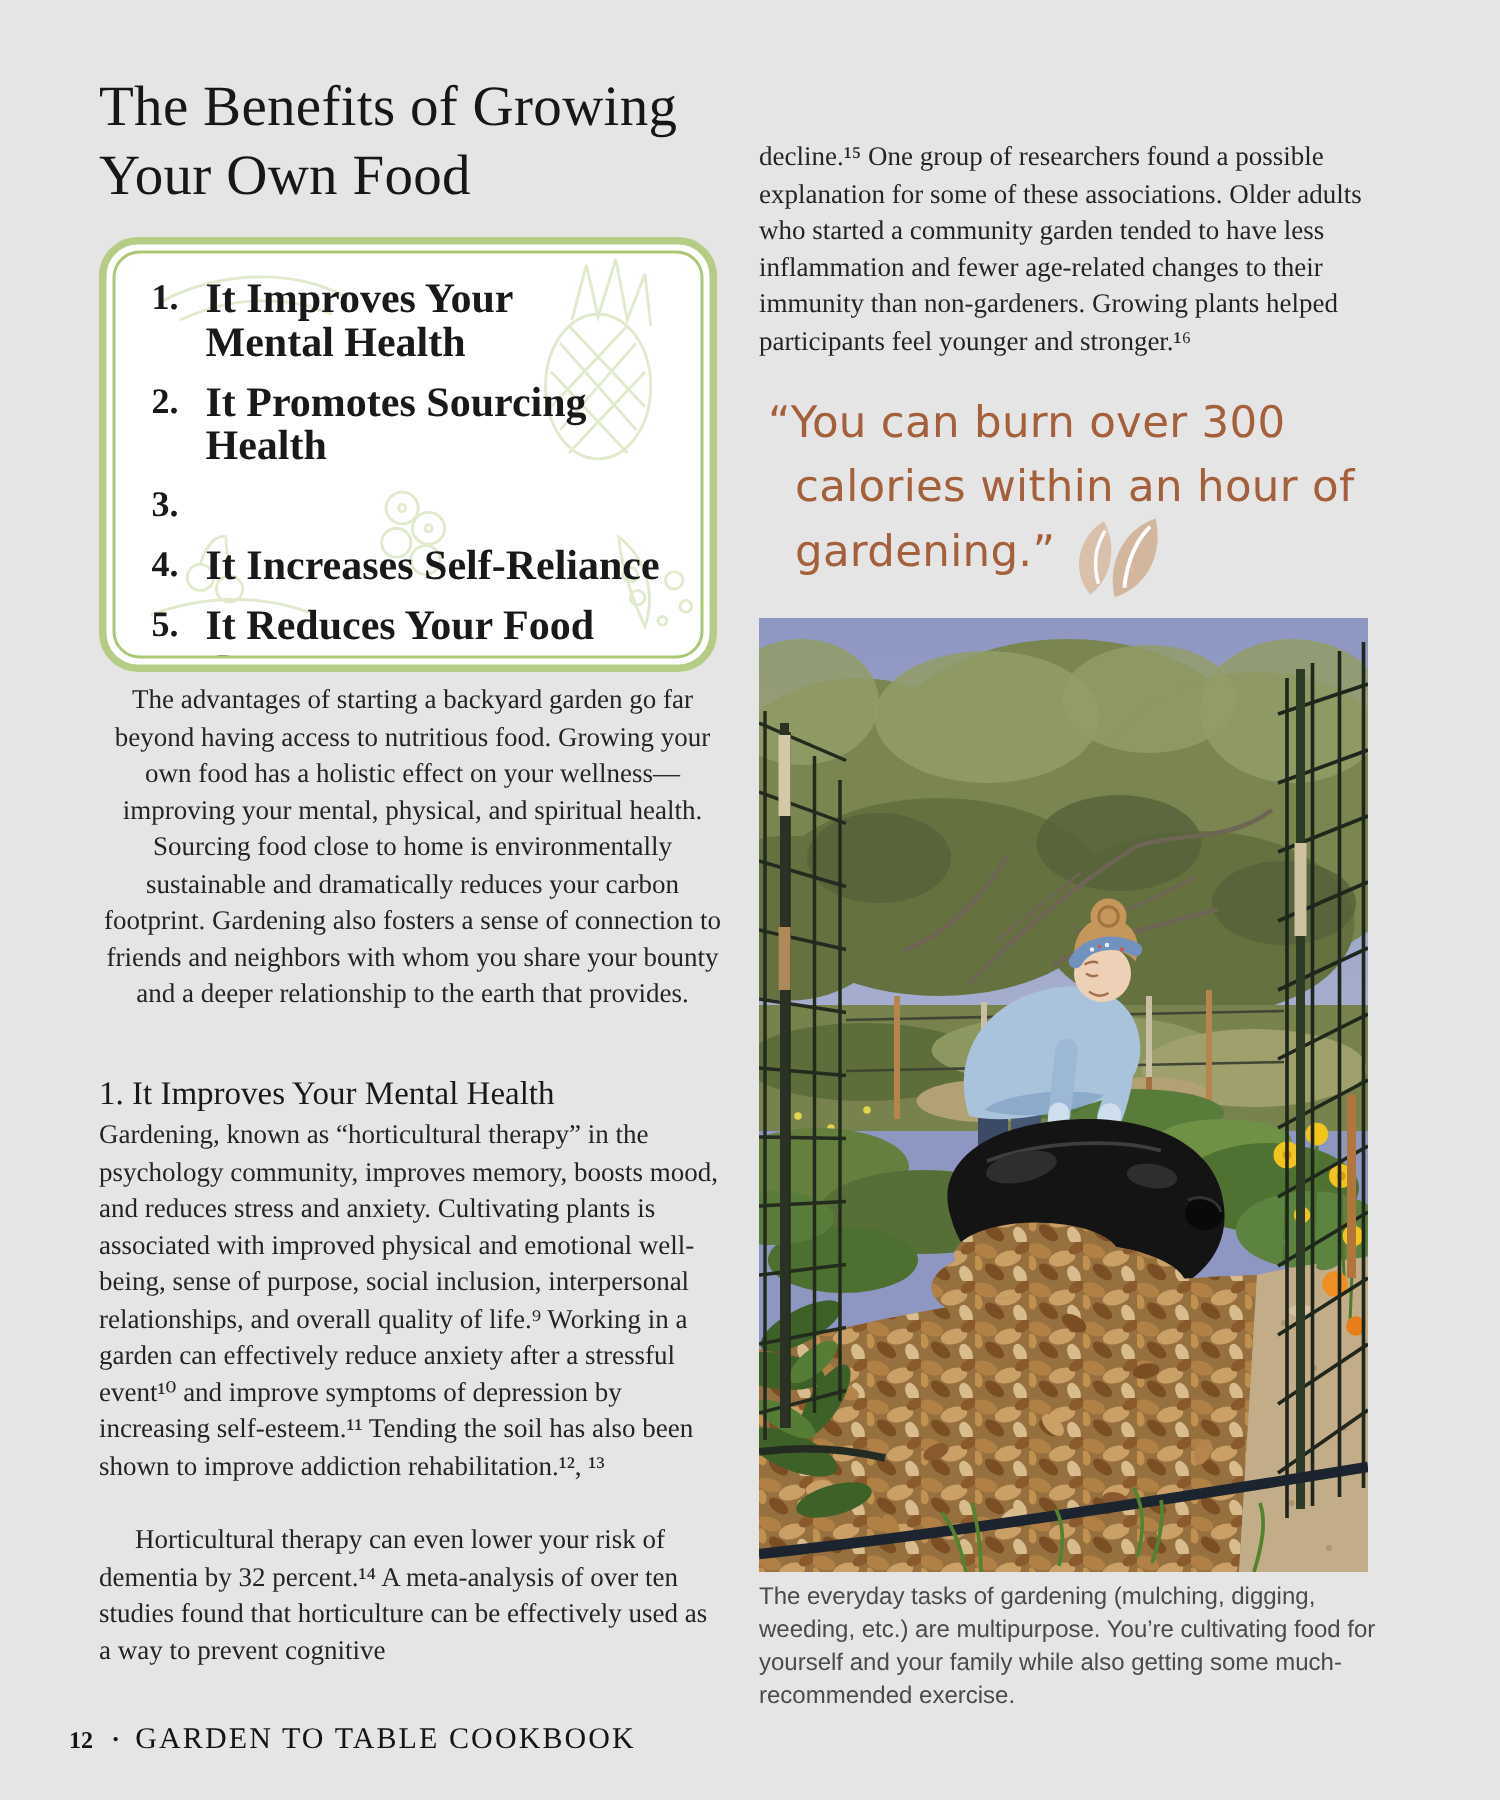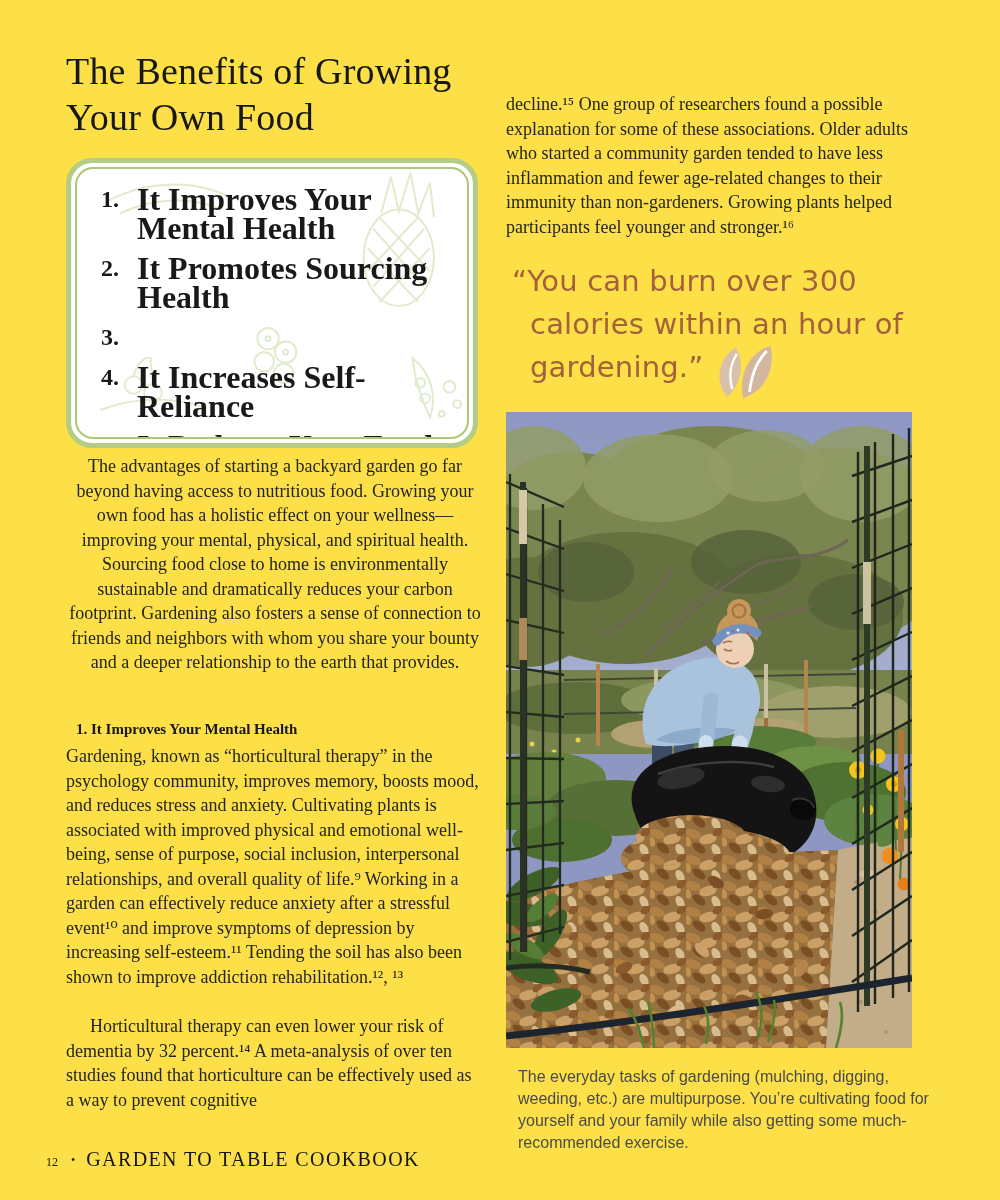--- a/index.html
+++ b/index.html
@@ -1,63 +1,63 @@
 <!DOCTYPE html>
 <html><head>
 <meta charset="utf-8">
 <style>
   html,body{margin:0;padding:0;background:#ffffff;}
   .page{
-    position:relative;width:1000px;height:1200px;background:#fde047;overflow:hidden;
+    position:relative;width:1000px;height:1200px;background:#e5e5e5;overflow:hidden;
     font-family:"Liberation Serif","DejaVu Serif",serif;color:#242424;
   }
   .page-title{
     position:absolute;left:66px;top:48px;width:440px;margin:0;
     font-size:38px;line-height:46px;font-weight:400;color:#171717;letter-spacing:.2px;
   }
   
   .benefits-box{
     position:absolute;left:66px;top:158px;width:412px;height:290px;box-sizing:border-box;
     border:5px solid #b5cc84;border-radius:26px;padding:4px;background:#fff;
   }
   .benefits-inner{
     position:relative;width:100%;height:100%;box-sizing:border-box;
     border:2px solid #abc873;border-radius:18px;padding:16px 10px 10px 24px;overflow:hidden;
   }
   .doodles{position:absolute;left:0;top:0;width:100%;height:100%;pointer-events:none;}
   .benefit-item{position:relative;display:flex;margin-bottom:11px;z-index:1;}
   .benefit-num{flex:0 0 36px;font-weight:bold;font-size:24px;line-height:29px;color:#191919;}
-  .benefit-text{font-weight:bold;font-size:32px;line-height:29px;color:#191919;white-space:pre-line;}
+  .benefit-text{font-weight:bold;font-size:28px;line-height:29px;color:#191919;white-space:pre-line;}
   
   .body-text{position:absolute;margin:0;font-size:18px;line-height:24.5px;color:#242424;text-align:left;}
   .intro{left:66px;top:454px;width:418px;text-align:center;}
   .section-heading{
-    position:absolute;left:76px;top:716px;width:418px;margin:0;
-    font-size:15px;line-height:26px;font-weight:bold;color:#181818;
+    position:absolute;left:66px;top:716px;width:418px;margin:0;
+    font-size:22px;line-height:26px;font-weight:normal;color:#181818;
   }
   .mental-1{left:66px;top:744px;width:418px;}
   .mental-2{left:66px;top:1014px;width:418px;text-indent:24px;}
   .right-cont{left:506px;top:68px;width:412px;margin-top:24px;}
   
   .pull-quote{
     position:absolute;left:512px;top:260px;width:434px;margin:0;
     font-family:"DejaVu Sans",sans-serif;font-size:29px;line-height:43px;
     color:#a4603a;white-space:pre-line;padding-left:18px;text-indent:-18px;letter-spacing:.2px;
   }
   .leaf-pair{position:absolute;left:712px;top:342px;width:66px;height:58px;}
   
   .photo-frame{position:absolute;left:506px;top:412px;width:406px;height:636px;overflow:hidden;background:#8d97c2;}
   .photo-frame svg{display:block;}
   .photo-caption{
-    position:absolute;left:506px;top:1054px;width:414px;margin:12px;
+    position:absolute;left:506px;top:1054px;width:414px;margin:0;
     font-family:"Liberation Sans","DejaVu Sans",sans-serif;font-size:16px;line-height:22px;color:#4a4a4a;
   }
   
   .footer{position:absolute;left:46px;top:1148px;display:flex;align-items:baseline;color:#141414;}
-  .footer .num{font-weight:normal;font-size:12px;}
+  .footer .num{font-weight:bold;font-size:16px;}
   .footer .sep{font-size:12px;margin:0 11px 0 13px;transform:translateY(-2px);}
   .footer .book{font-size:20px;letter-spacing:1.4px;}
 </style>
 </head>
 <body>
 
 <div class="page">
 
   <h1 class="page-title" style="white-space:pre-line">The Benefits of Growing
 Your Own Food</h1>

